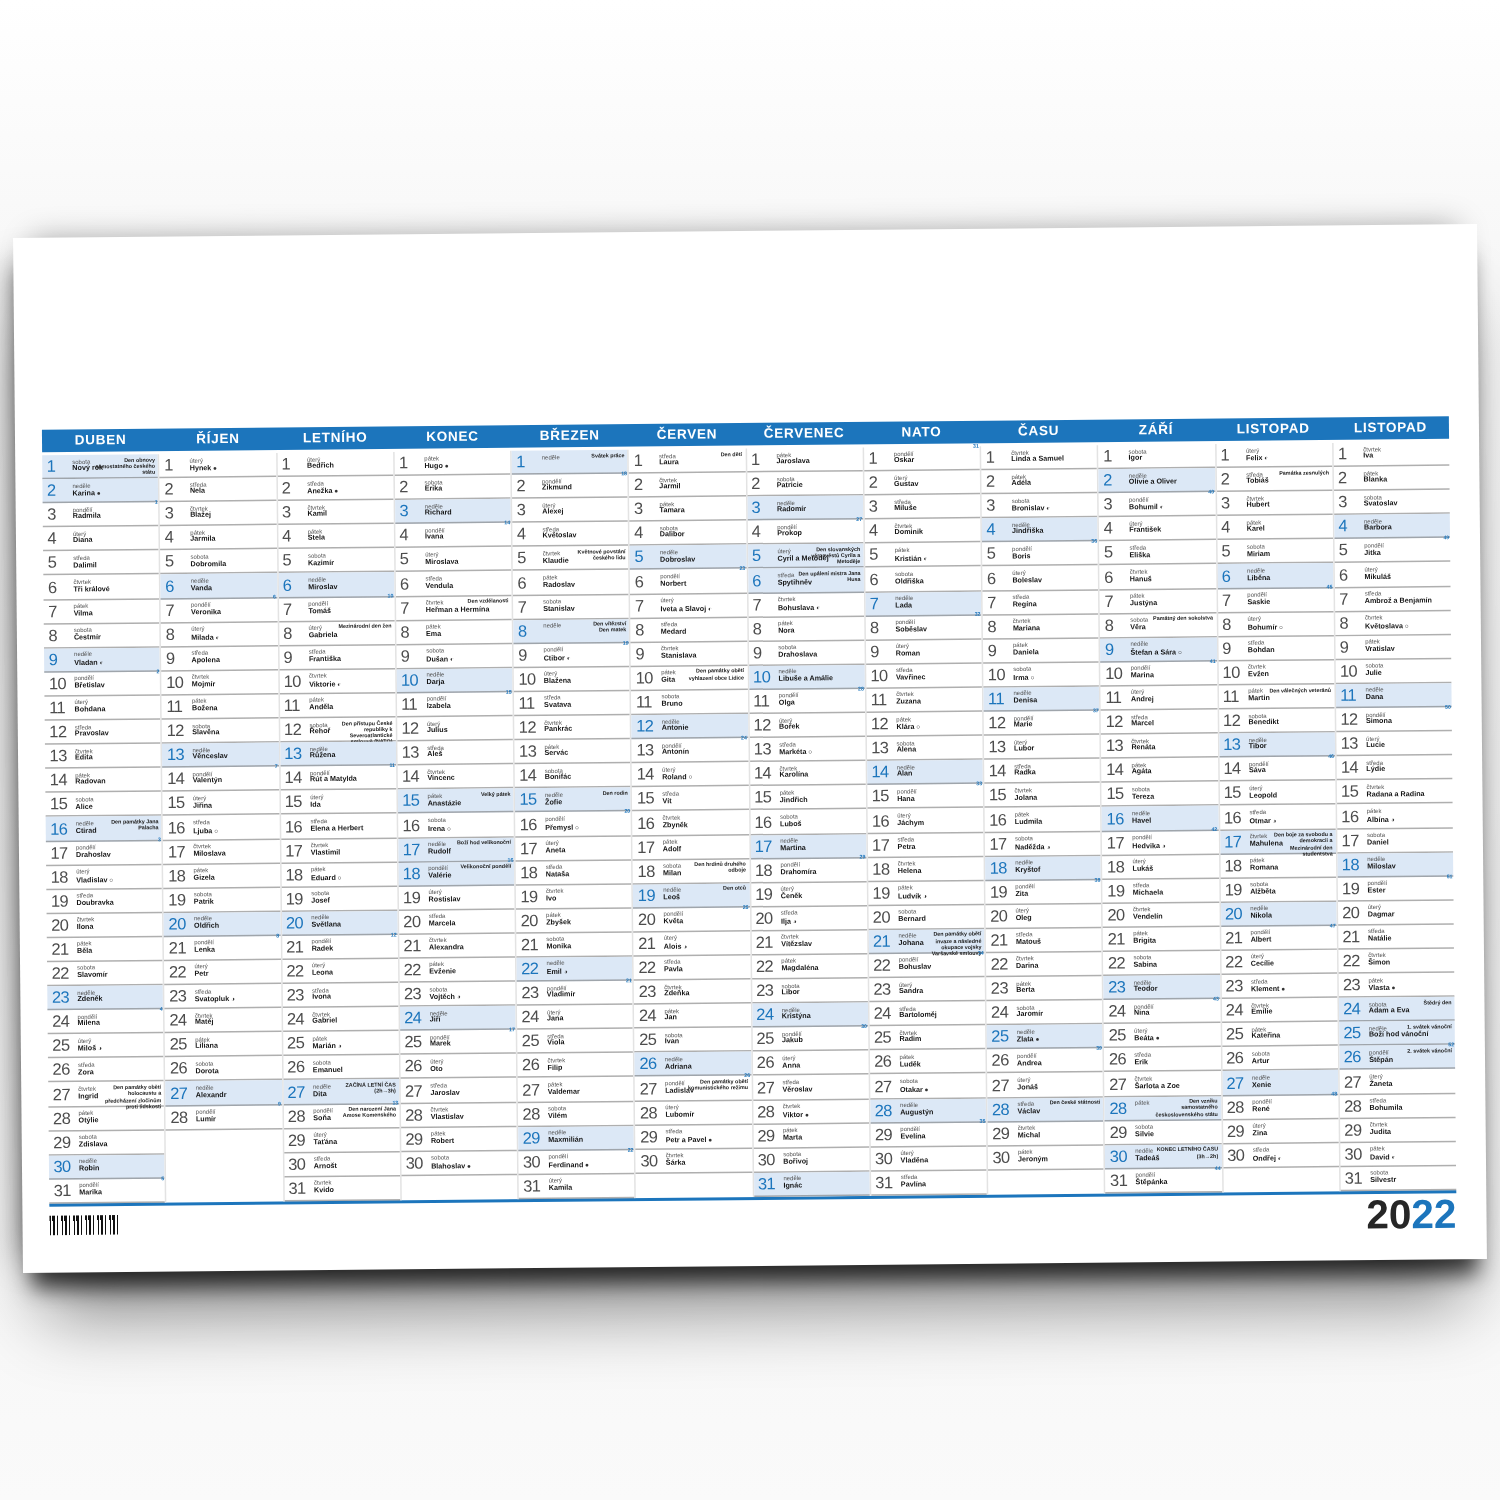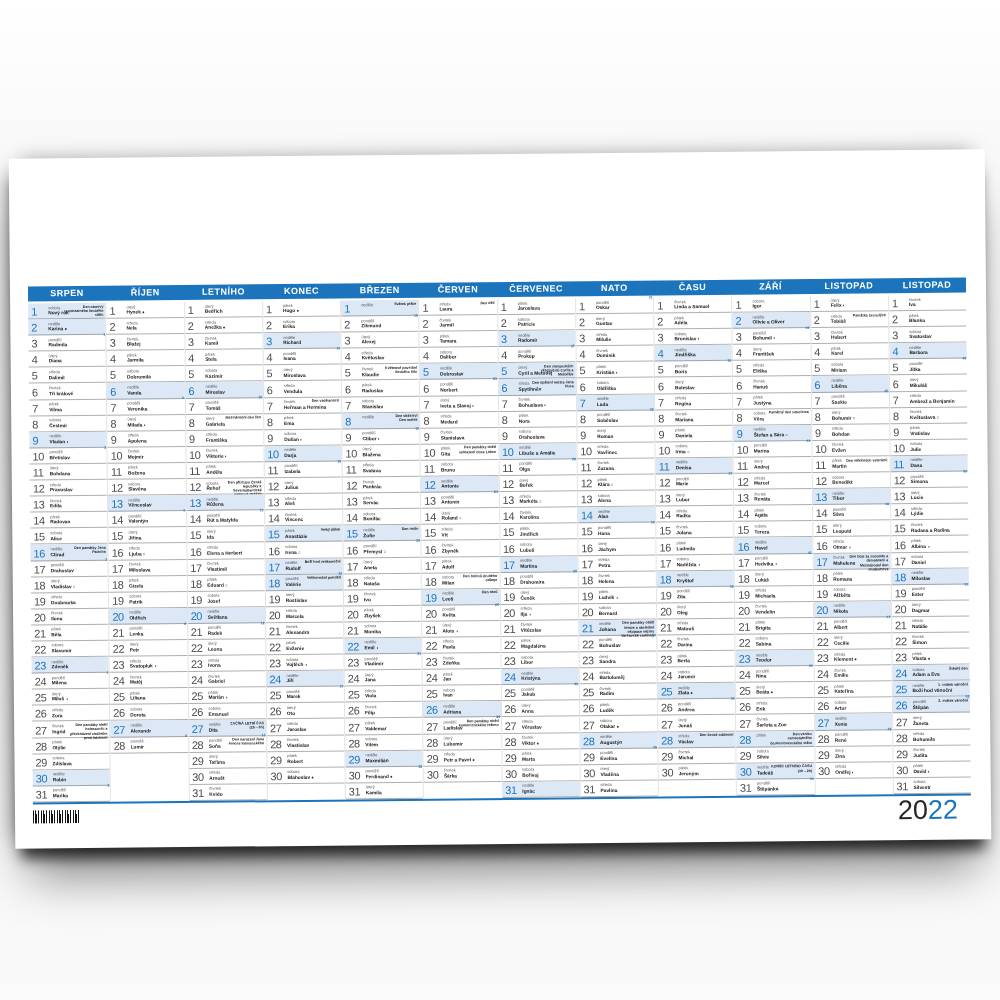--- a/index.html
+++ b/index.html
@@ -26,32 +26,32 @@
   .cell{position:relative;height:16.1px;box-sizing:border-box;border-bottom:1px solid rgba(110,110,110,0.55);}
   .cell.empty{border-bottom:none;}
   .cell.hl{background:#dce8f6;}
   .num{position:absolute;left:3px;bottom:1px;font-size:11px;line-height:12px;color:#4d4d4d;letter-spacing:-0.4px;font-weight:400;}
   .cell.hl .num{color:#1c75bc;}
   .wd{position:absolute;left:20px;top:1.5px;font-size:4px;color:#555;}
   .nm{position:absolute;left:20px;top:7.2px;font-size:4.8px;font-weight:700;color:#141414;white-space:nowrap;}
   .moon{font-size:4.4px;color:#333;font-weight:400;}
   .nt{position:absolute;right:2px;top:1.6px;max-width:43px;font-size:3.6px;font-weight:700;color:#222;text-align:right;line-height:1.18;white-space:pre-line;}
   .wk{position:absolute;right:0.5px;top:-2.2px;font-size:3.5px;color:#1c75bc;font-weight:700;}
-  .year{position:absolute;right:33px;top:645px;font-size:27px;font-weight:400;color:#262626;}
+  .year{position:absolute;right:20px;top:645px;font-size:27px;font-weight:700;color:#262626;}
   .year .b{color:#1c75bc;}
   .barcode{position:absolute;left:18px;top:652px;width:46px;height:13px;
     background:repeating-linear-gradient(90deg,#111 0 1px,#fff 1px 2px,#111 2px 3.5px,#fff 3.5px 5px,#111 5px 5.8px,#fff 5.8px 8px);}
 </style>
 </head>
 <body>
 
 <div class="paper">
   <div class="cal">
     <div class="header-bar" id="header-bar">
-        <div class="month-header">SRPEN</div>
+        <div class="month-header">DUBEN</div>
         <div class="month-header">ŘÍJEN</div>
         <div class="month-header">LETNÍHO</div>
         <div class="month-header">KONEC</div>
         <div class="month-header">BŘEZEN</div>
         <div class="month-header">ČERVEN</div>
         <div class="month-header">ČERVENEC</div>
         <div class="month-header">NATO</div>
         <div class="month-header">ČASU</div>
         <div class="month-header">ZÁŘÍ</div>
         <div class="month-header">LISTOPAD</div>

